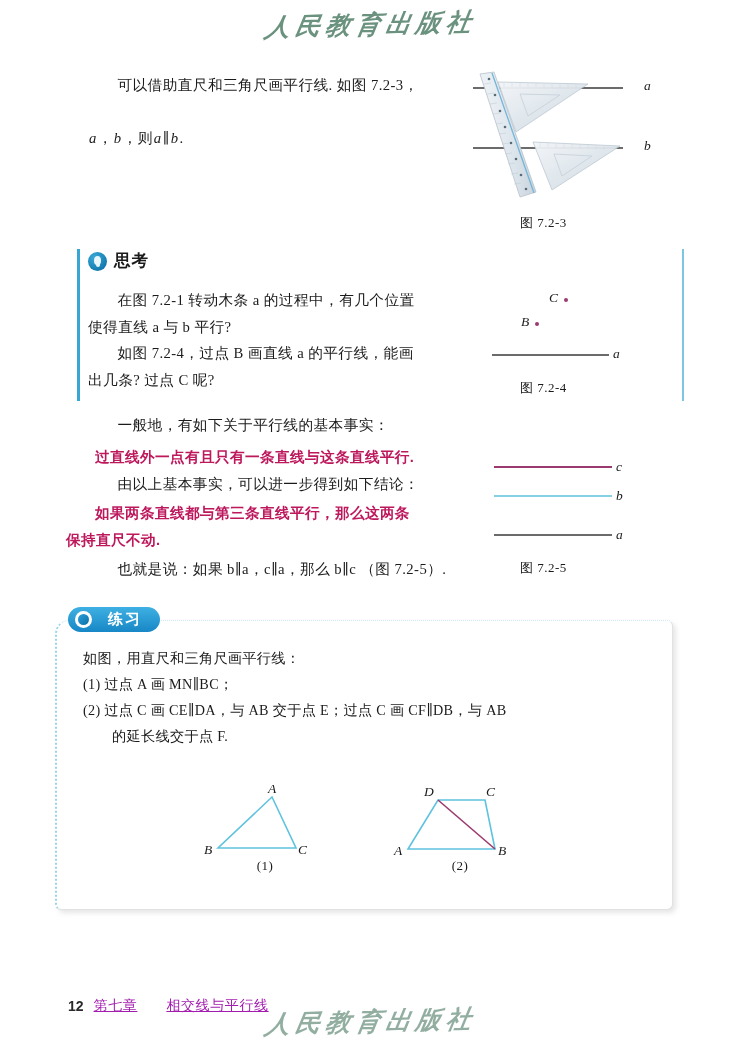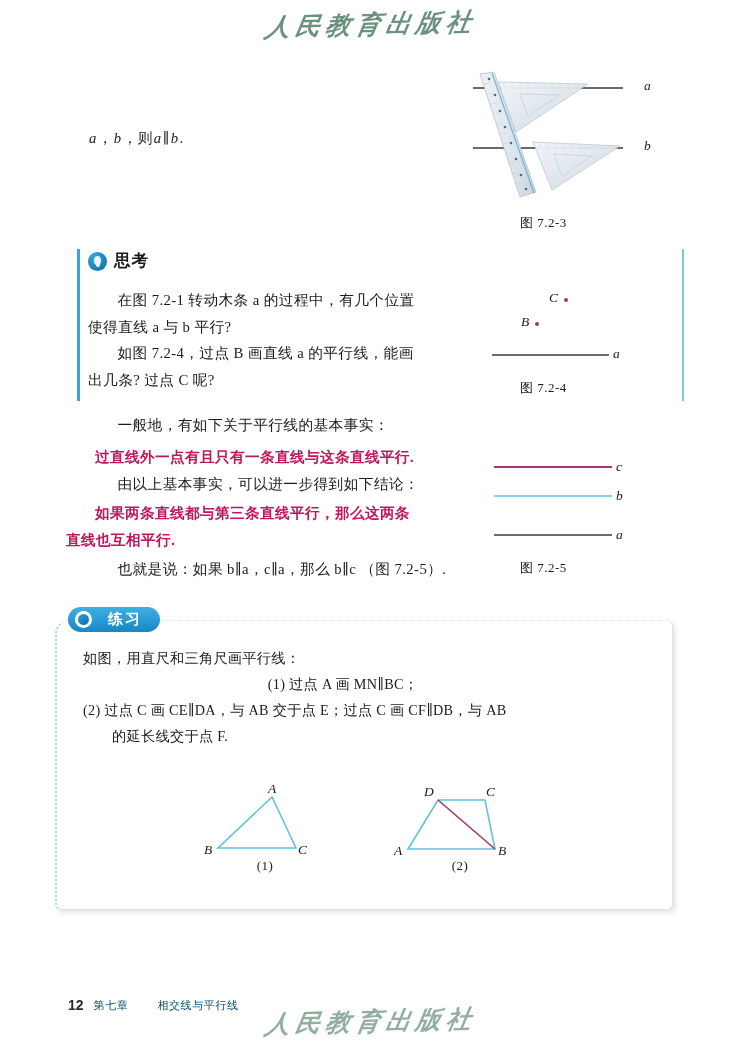--- a/index.html
+++ b/index.html
@@ -242,33 +242,34 @@
     align-items: center;
     gap: 10px;
     color: #2a2a2a;
   }
   .folio {
     font-family: "Liberation Sans", "DejaVu Sans", sans-serif;
     font-weight: bold;
     font-size: 14px;
   }
   .foot-chap {
-    font-size: 11px;
+    font-size: 14px;
     letter-spacing: .6px;
-    color: #0c4a6e;
+    color: #a21caf;
+    text-decoration: underline;
   }
   .foot-sep { display: inline-block; width: 9px; }
 </style>
 </head>
 <body>
 
 <div class="pub-logo pub-logo-top">人民教育出版社</div>
 
 <div class="para indent" style="left:88px; top:72px; width:345px;">
-  <br>
+  <span>可以借助直尺和三角尺画平行线. 如图 7.2-3，</span><br>
   <br>
   <span style="display:inline-block; text-indent:0;">
     <i class="mathv">a</i><span>，</span><i class="mathv">b</i><span>，则</span><i class="mathv">a</i><span>∥</span><i class="mathv">b</i><span>.</span>
   </span>
 </div>
 
 <svg id="fig723" viewBox="0 0 210 150">
   <defs>
     <linearGradient id="plasticG" x1="0" y1="0" x2="1" y2="1">
       <stop offset="0%" stop-color="#f2f5f8"></stop>
@@ -375,21 +376,21 @@
     <line x1="0" y1="67" x2="117" y2="67" stroke="#3a3a3a" stroke-width="1.4"></line>
   </svg>
   <span class="linelabel" style="left:121px; top:58px;">a</span>
 </div>
 <div class="fig-cap" style="left:520px; top:379px; width:110px;">图 7.2-4</div>
 
 <div class="para indent" style="left:88px; top:412px; width:400px;">一般地，有如下关于平行线的基本事实：</div>
 <div class="blue-txt" style="position:absolute; left:95px; top:444px; width:400px;">过直线外一点有且只有一条直线与这条直线平行.</div>
 <div class="para indent" style="left:88px; top:471px; width:400px;">由以上基本事实，可以进一步得到如下结论：</div>
 <div class="blue-txt" style="position:absolute; left:95px; top:500px; width:400px;">如果两条直线都与第三条直线平行，那么这两条</div>
-<div class="blue-txt" style="position:absolute; left:66px; top:527px; width:420px;">直线也互相平行.</div>
+<div class="blue-txt" style="position:absolute; left:66px; top:527px; width:420px;">保持直尺不动.</div>
 <div class="para indent" style="left:88px; top:556px; width:420px;">也就是说：如果 b∥a，c∥a，那么 b∥c （图 7.2-5）.</div>
 
 <div id="fig725">
   <svg width="160" height="110" style="position:absolute; left:0; top:0;">
     <line x1="2" y1="12" x2="120" y2="12" stroke="#9b3a6e" stroke-width="1.8"></line>
     <line x1="2" y1="41" x2="120" y2="41" stroke="#5fc2de" stroke-width="1.7"></line>
     <line x1="2" y1="80" x2="120" y2="80" stroke="#3a3a3a" stroke-width="1.5"></line>
   </svg>
   <span class="linelabel" style="left:124px; top:4px;">c</span>
   <span class="linelabel" style="left:124px; top:33px;">b</span>
@@ -397,21 +398,21 @@
 </div>
 <div class="fig-cap" style="left:520px; top:559px; width:110px;">图 7.2-5</div>
 
 <div id="practice-box"></div>
 <div class="practice-badge">
   <span class="practice-icon"></span>
   <span class="practice-title">练习</span>
 </div>
 
 <div class="prac-line" style="left:83px; top:646px; width:520px;">如图，用直尺和三角尺画平行线：</div>
-<div class="prac-line" style="left:83px; top:672px; width:520px;text-align:center;">(1) 过点 A 画 MN∥BC；</div>
+<div class="prac-line" style="left:83px; top:672px; width:520px;">(1) 过点 A 画 MN∥BC；</div>
 <div class="prac-line" style="left:83px; top:698px; width:575px;">(2) 过点 C 画 CE∥DA，与 AB 交于点 E；过点 C 画 CF∥DB，与 AB</div>
 <div class="prac-line" style="left:112px; top:724px; width:520px;">的延长线交于点 F.</div>
 
 <div class="diag" style="left:200px; top:785px; width:130px; height:80px;">
   <svg width="130" height="80">
     <polygon points="72,12 96,63 18,63" fill="none" stroke="#5fc2de" stroke-width="1.6"></polygon>
   </svg>
   <span class="vlabel" style="left:68px; top:-4px;">A</span>
   <span class="vlabel" style="left:4px; top:57px;">B</span>
   <span class="vlabel" style="left:98px; top:57px;">C</span>

